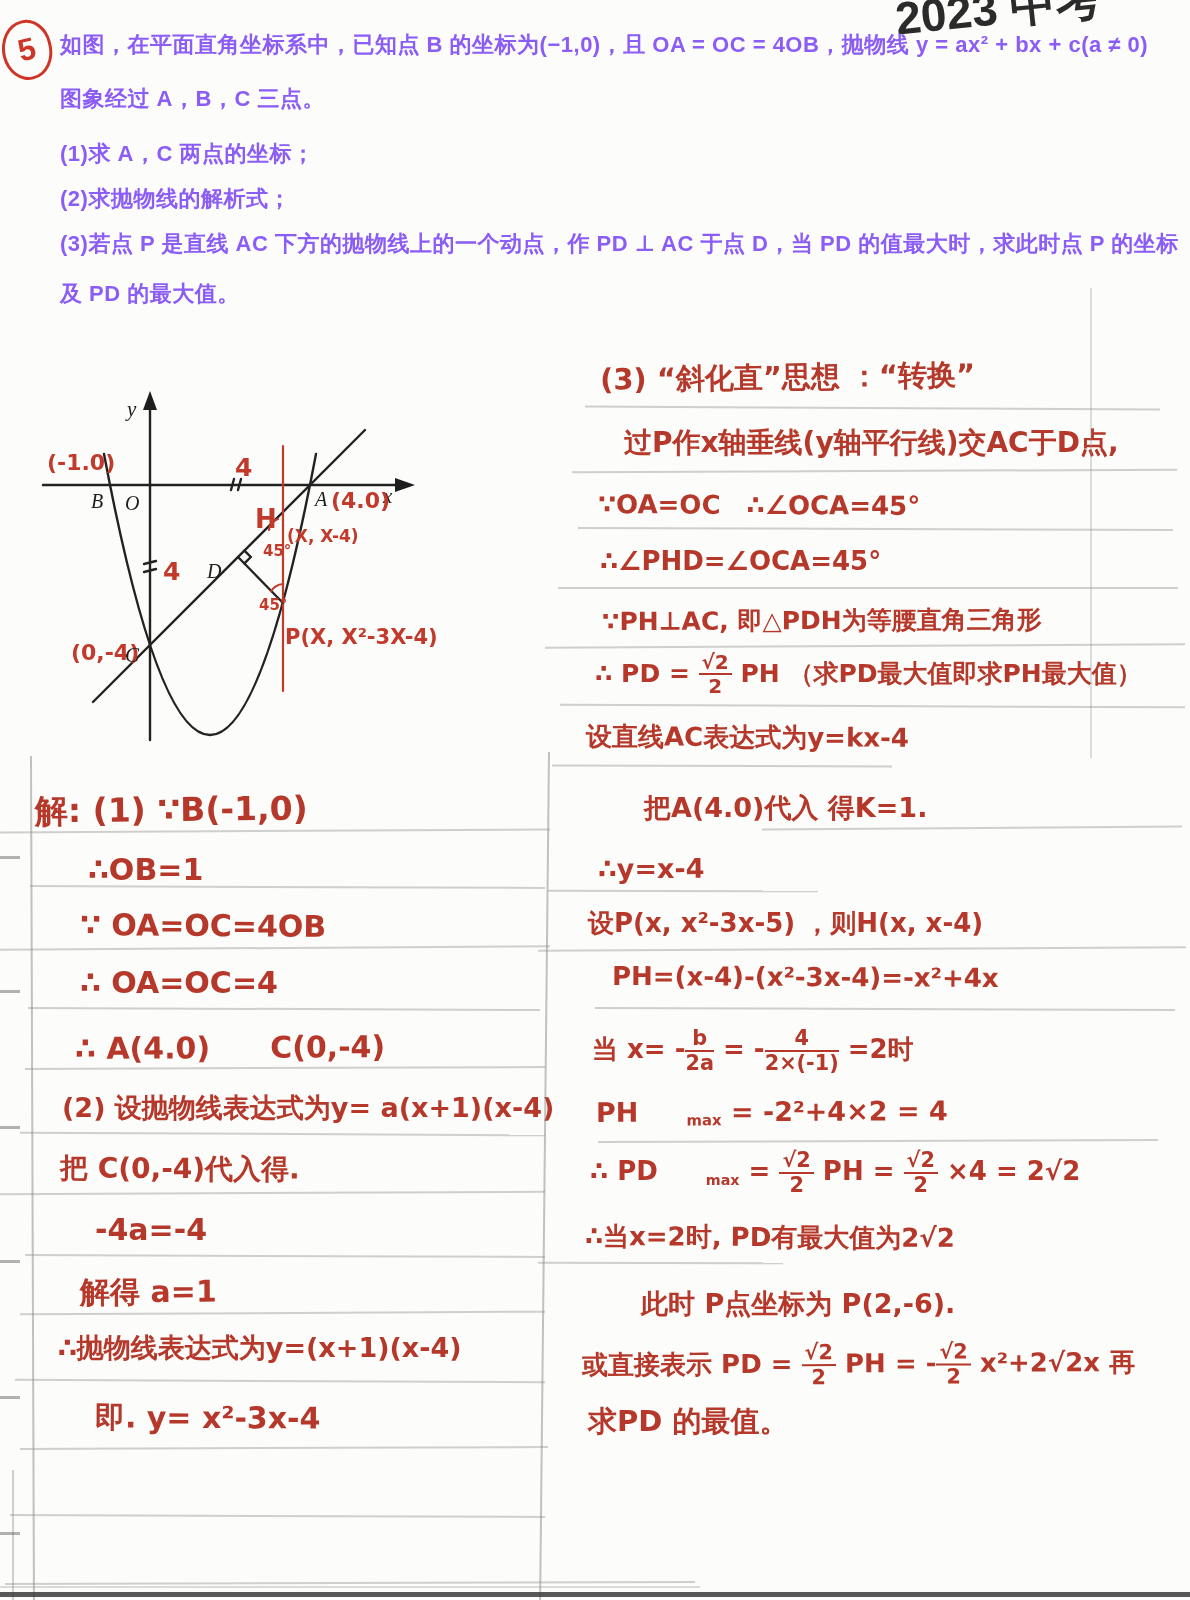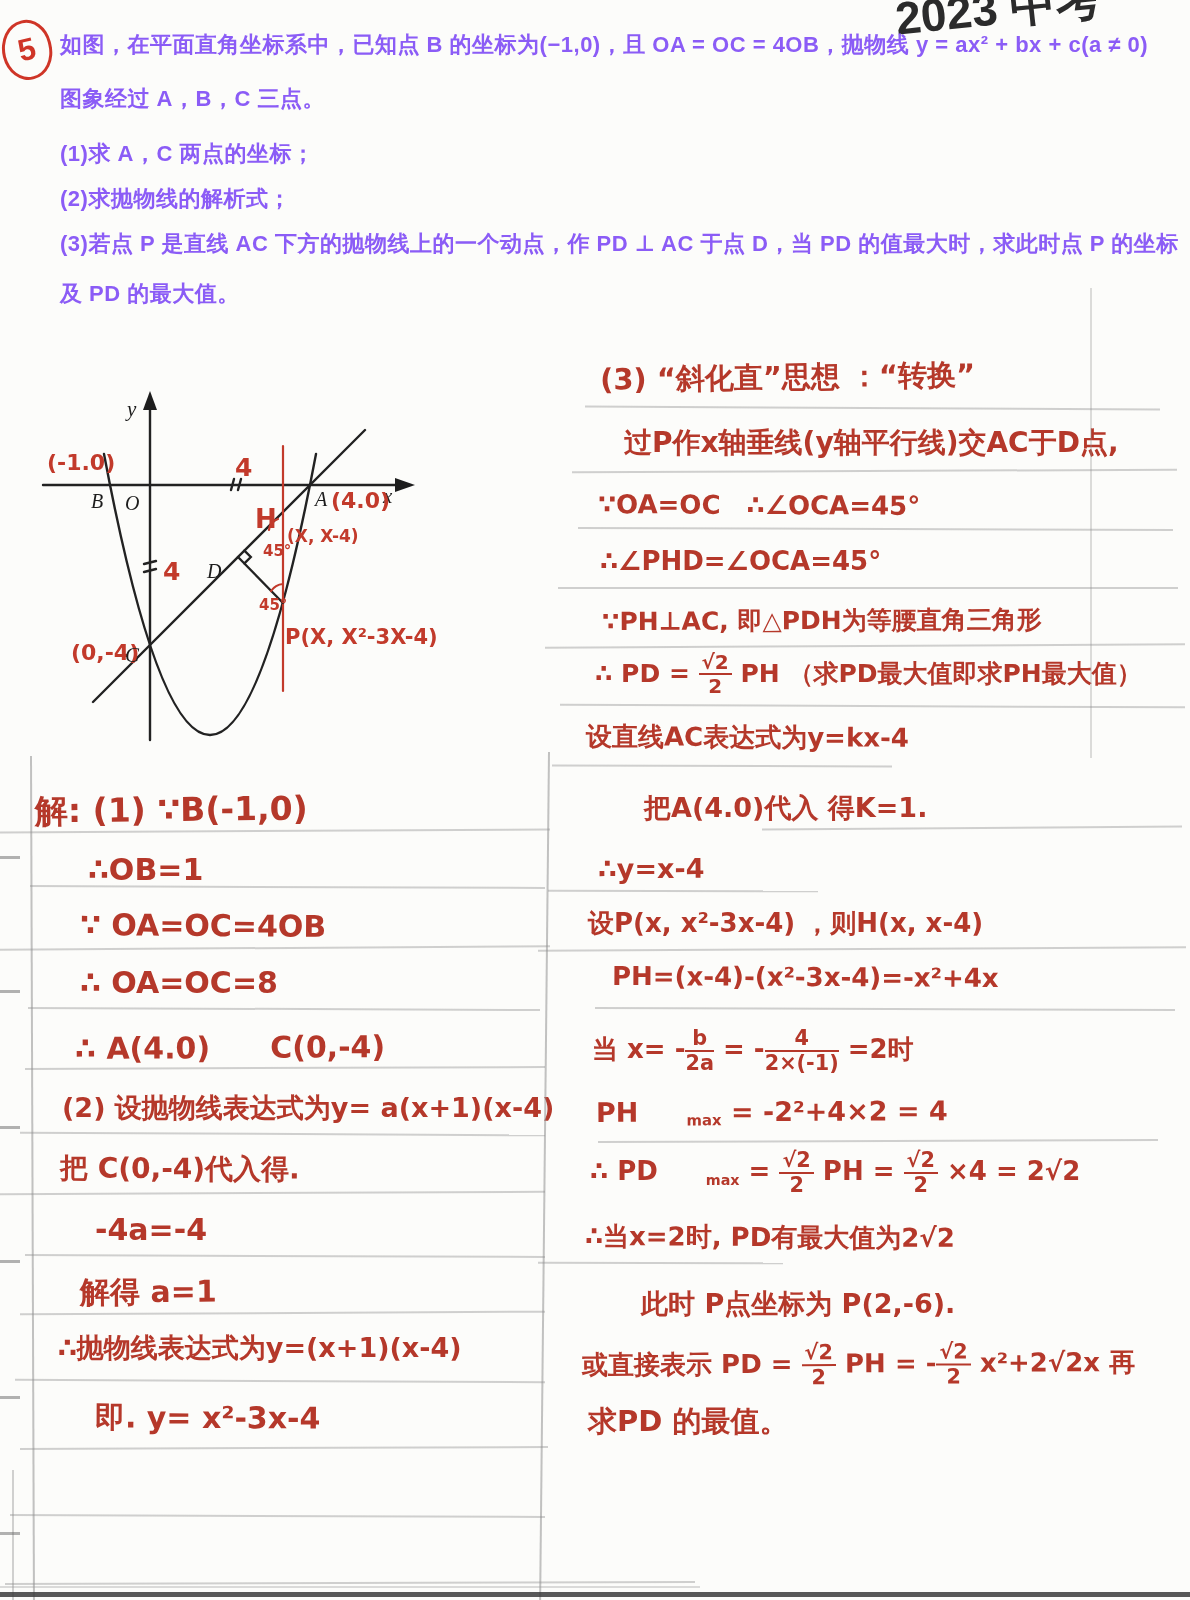--- a/index.html
+++ b/index.html
@@ -82,41 +82,41 @@
     <text class="it" x="172" y="190" font-size="20">D</text>
     <text class="rd" x="224" y="222" font-size="15">45°</text>
     <text class="rd" x="250" y="256" font-size="21">P(X, X²-3X-4)</text>
     <text class="rd" x="36" y="272" font-size="22">(0,-4)</text>
     <text class="it" x="90" y="274" font-size="21">C</text>
   </svg>
 
   <div class="hw" style="left:35px;top:788px;font-size:33px;transform:rotate(-.6deg);">解: (1) ∵B(-1,0)</div>
   <div class="hw" style="left:88px;top:852px;font-size:30px;">∴OB=1</div>
   <div class="hw" style="left:80px;top:908px;font-size:30px;transform:rotate(.4deg);">∵ OA=OC=4OB</div>
-  <div class="hw" style="left:80px;top:965px;font-size:30px;">∴ OA=OC=8</div>
+  <div class="hw" style="left:80px;top:965px;font-size:30px;">∴ OA=OC=4</div>
   <div class="hw" style="left:75px;top:1028px;font-size:30px;transform:rotate(-.4deg);">∴ A(4.0)　　C(0,-4)</div>
   <div class="hw" style="left:62px;top:1090px;font-size:27px;">(2) 设抛物线表达式为y= a(x+1)(x-4)</div>
   <div class="hw" style="left:60px;top:1150px;font-size:28px;transform:rotate(.3deg);">把 C(0,-4)代入得.</div>
   <div class="hw" style="left:95px;top:1212px;font-size:30px;">-4a=-4</div>
   <div class="hw" style="left:68px;top:1272px;font-size:30px;transform:rotate(-.4deg);margin-left:12px;">解得 a=1</div>
   <div class="hw" style="left:58px;top:1330px;font-size:27px;">∴抛物线表达式为y=(x+1)(x-4)</div>
   <div class="hw" style="left:95px;top:1398px;font-size:30px;transform:rotate(.3deg);">即. y= x²-3x-4</div>
 
   <div class="hw" style="left:600px;top:358px;font-size:29px;transform:rotate(-.8deg);">(3) “斜化直”思想 ：“转换”</div>
   <div class="hw" style="left:624px;top:424px;font-size:28px;">过P作x轴垂线(y轴平行线)交AC于D点,</div>
   <div class="hw" style="left:598px;top:488px;font-size:26px;transform:rotate(.3deg);">∵OA=OC　∴∠OCA=45°</div>
   <div class="hw" style="left:600px;top:546px;font-size:26px;">∴∠PHD=∠OCA=45°</div>
   <div class="hw" style="left:602px;top:604px;font-size:25px;transform:rotate(-.3deg);">∵PH⊥AC, 即△PDH为等腰直角三角形</div>
   <div class="hw" style="left:595px;top:652px;font-size:25px;">
     <span>∴ PD = </span><span class="frac"><span class="fn">√2</span><span class="fd">2</span></span><span> PH （求PD最大值即求PH最大值）</span>
   </div>
   <div class="hw" style="left:586px;top:720px;font-size:26px;transform:rotate(.3deg);">设直线AC表达式为y=kx-4</div>
   <div class="hw" style="left:618px;top:790px;font-size:27px;margin-left:26px;">把A(4.0)代入 得K=1.</div>
   <div class="hw" style="left:598px;top:853px;font-size:27px;transform:rotate(-.3deg);">∴y=x-4</div>
-  <div class="hw" style="left:588px;top:906px;font-size:26px;">设P(x, x²-3x-4) ，则H(x, x-4)</div>
+  <div class="hw" style="left:588px;top:906px;font-size:26px;">设P(x, x²-3x-5) ，则H(x, x-4)</div>
   <div class="hw" style="left:612px;top:962px;font-size:26px;transform:rotate(.3deg);">PH=(x-4)-(x²-3x-4)=-x²+4x</div>
   <div class="hw" style="left:592px;top:1020px;font-size:26px;margin-top:8px;">
     <span>当 x= -</span><span class="frac"><span class="fn">b</span><span class="fd">2a</span></span><span> = -</span><span class="frac"><span class="fn">4</span><span class="fd">2×(-1)</span></span><span> =2时</span>
   </div>
   <div class="hw" style="left:596px;top:1096px;font-size:27px;transform:rotate(-.3deg);">
     <span>PH</span><span class="smax">max</span><span> = -2²+4×2 = 4</span>
   </div>
   <div class="hw" style="left:590px;top:1150px;font-size:26px;">
     <span>∴ PD</span><span class="smax">max</span><span> = </span><span class="frac"><span class="fn">√2</span><span class="fd">2</span></span><span> PH = </span><span class="frac"><span class="fn">√2</span><span class="fd">2</span></span><span> ×4 = 2√2</span>
   </div>

